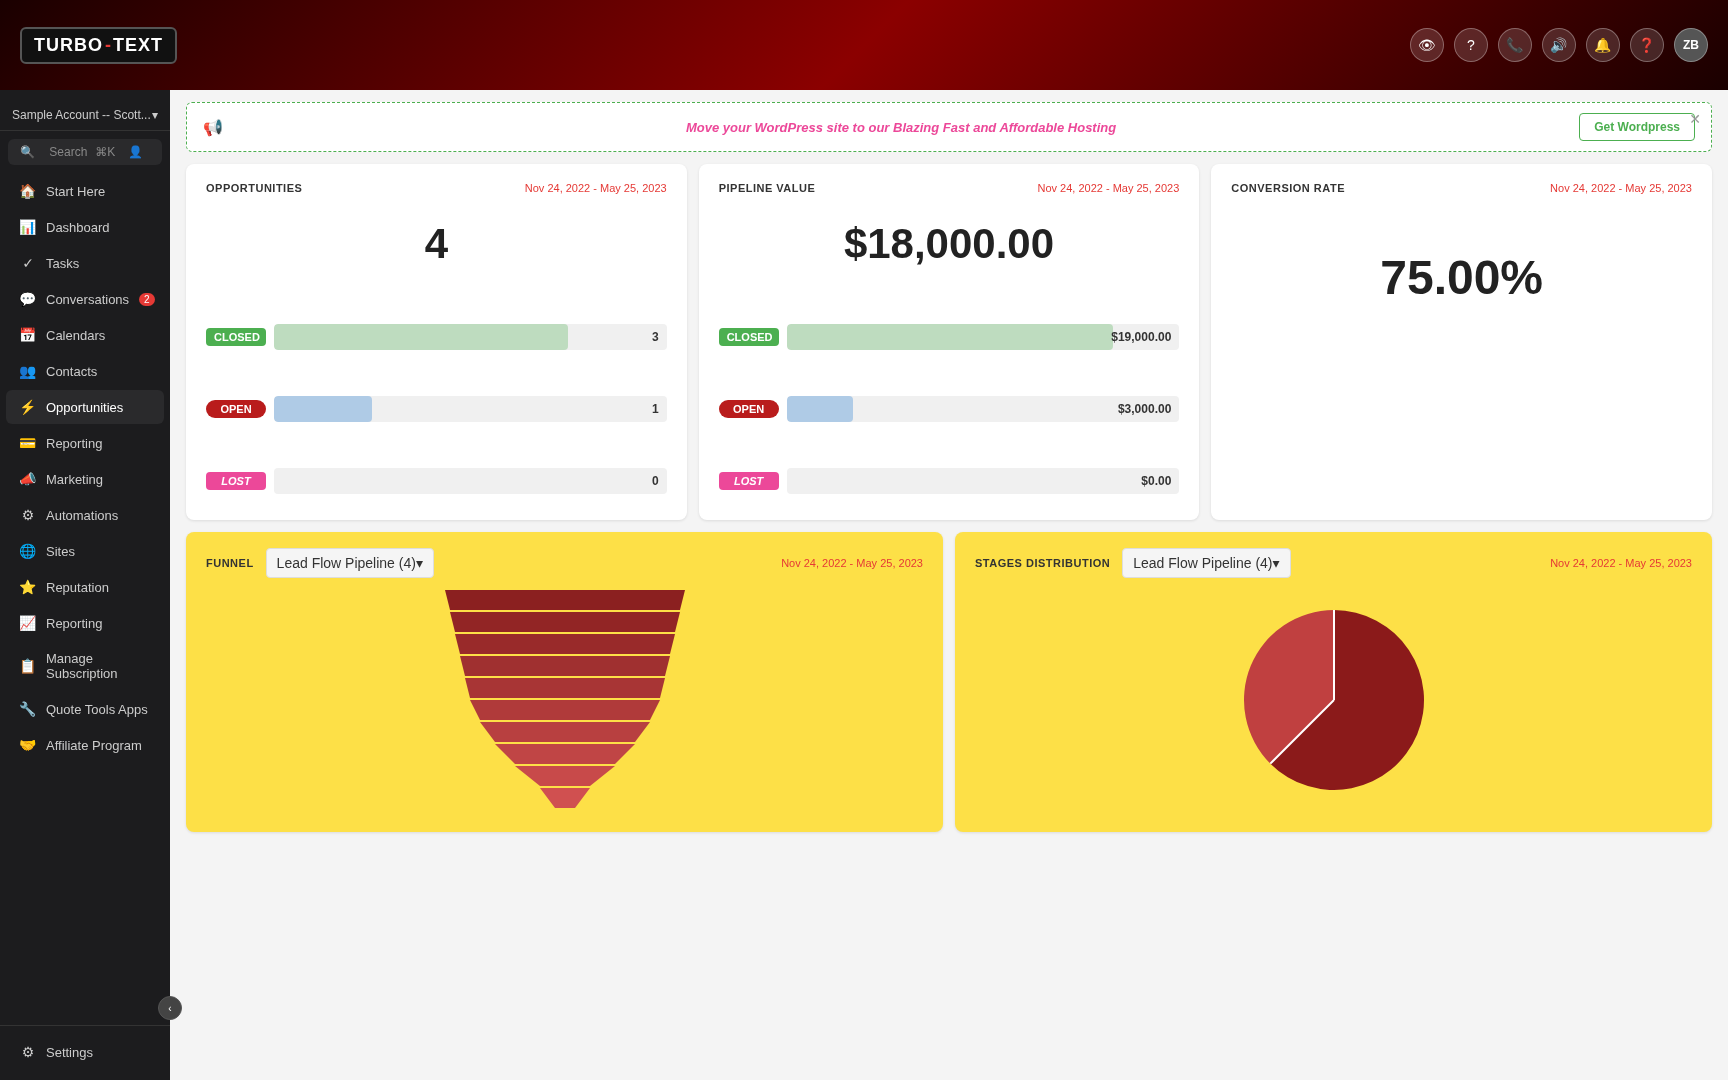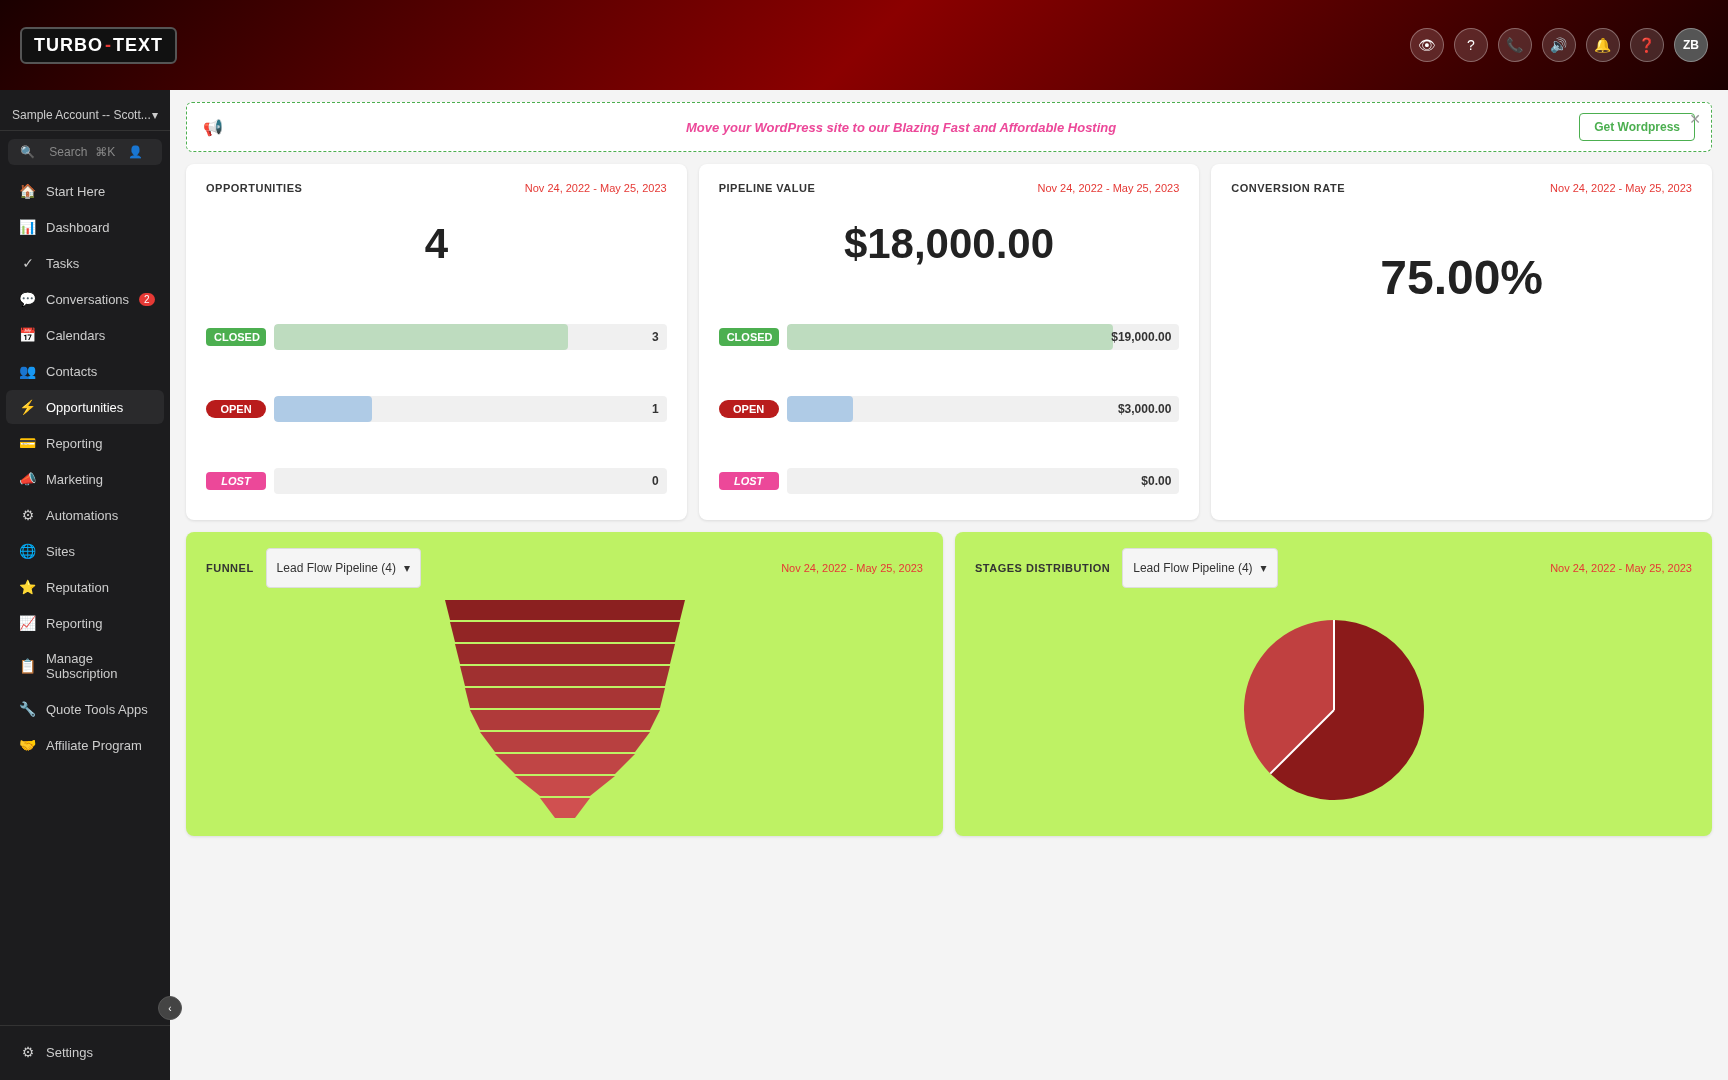--- a/index.html
+++ b/index.html
@@ -355,21 +355,21 @@
 
     
     .bottom-grid {
       display: grid;
       grid-template-columns: 1fr 1fr;
       gap: 12px;
       margin: 0 16px 12px;
     }
 
     .section-card {
-      background: #bef264;
+      background: #fde047;
       border-radius: 8px;
       padding: 16px 20px;
       box-shadow: 0 1px 3px rgba(0,0,0,0.1);
       min-height: 300px;
     }
 
     .section-header {
       display: flex;
       justify-content: space-between;
       align-items: center;
@@ -392,27 +392,27 @@
 
     .section-date {
       font-size: 11px;
       color: #e53935;
     }
 
     .dropdown-btn {
       background: #f5f5f5;
       border: 1px solid #ddd;
       border-radius: 4px;
-      padding: 12px 10px;
-      font-size: 12px;
+      padding: 6px 10px;
+      font-size: 14px;
       color: #333;
       cursor: pointer;
       display: flex;
       align-items: center;
-      gap: 8px;
+      gap: 0;
     }
 
     
     .funnel-container {
       display: flex;
       justify-content: center;
       align-items: flex-end;
       height: 220px;
       position: relative;
       overflow: hidden;

